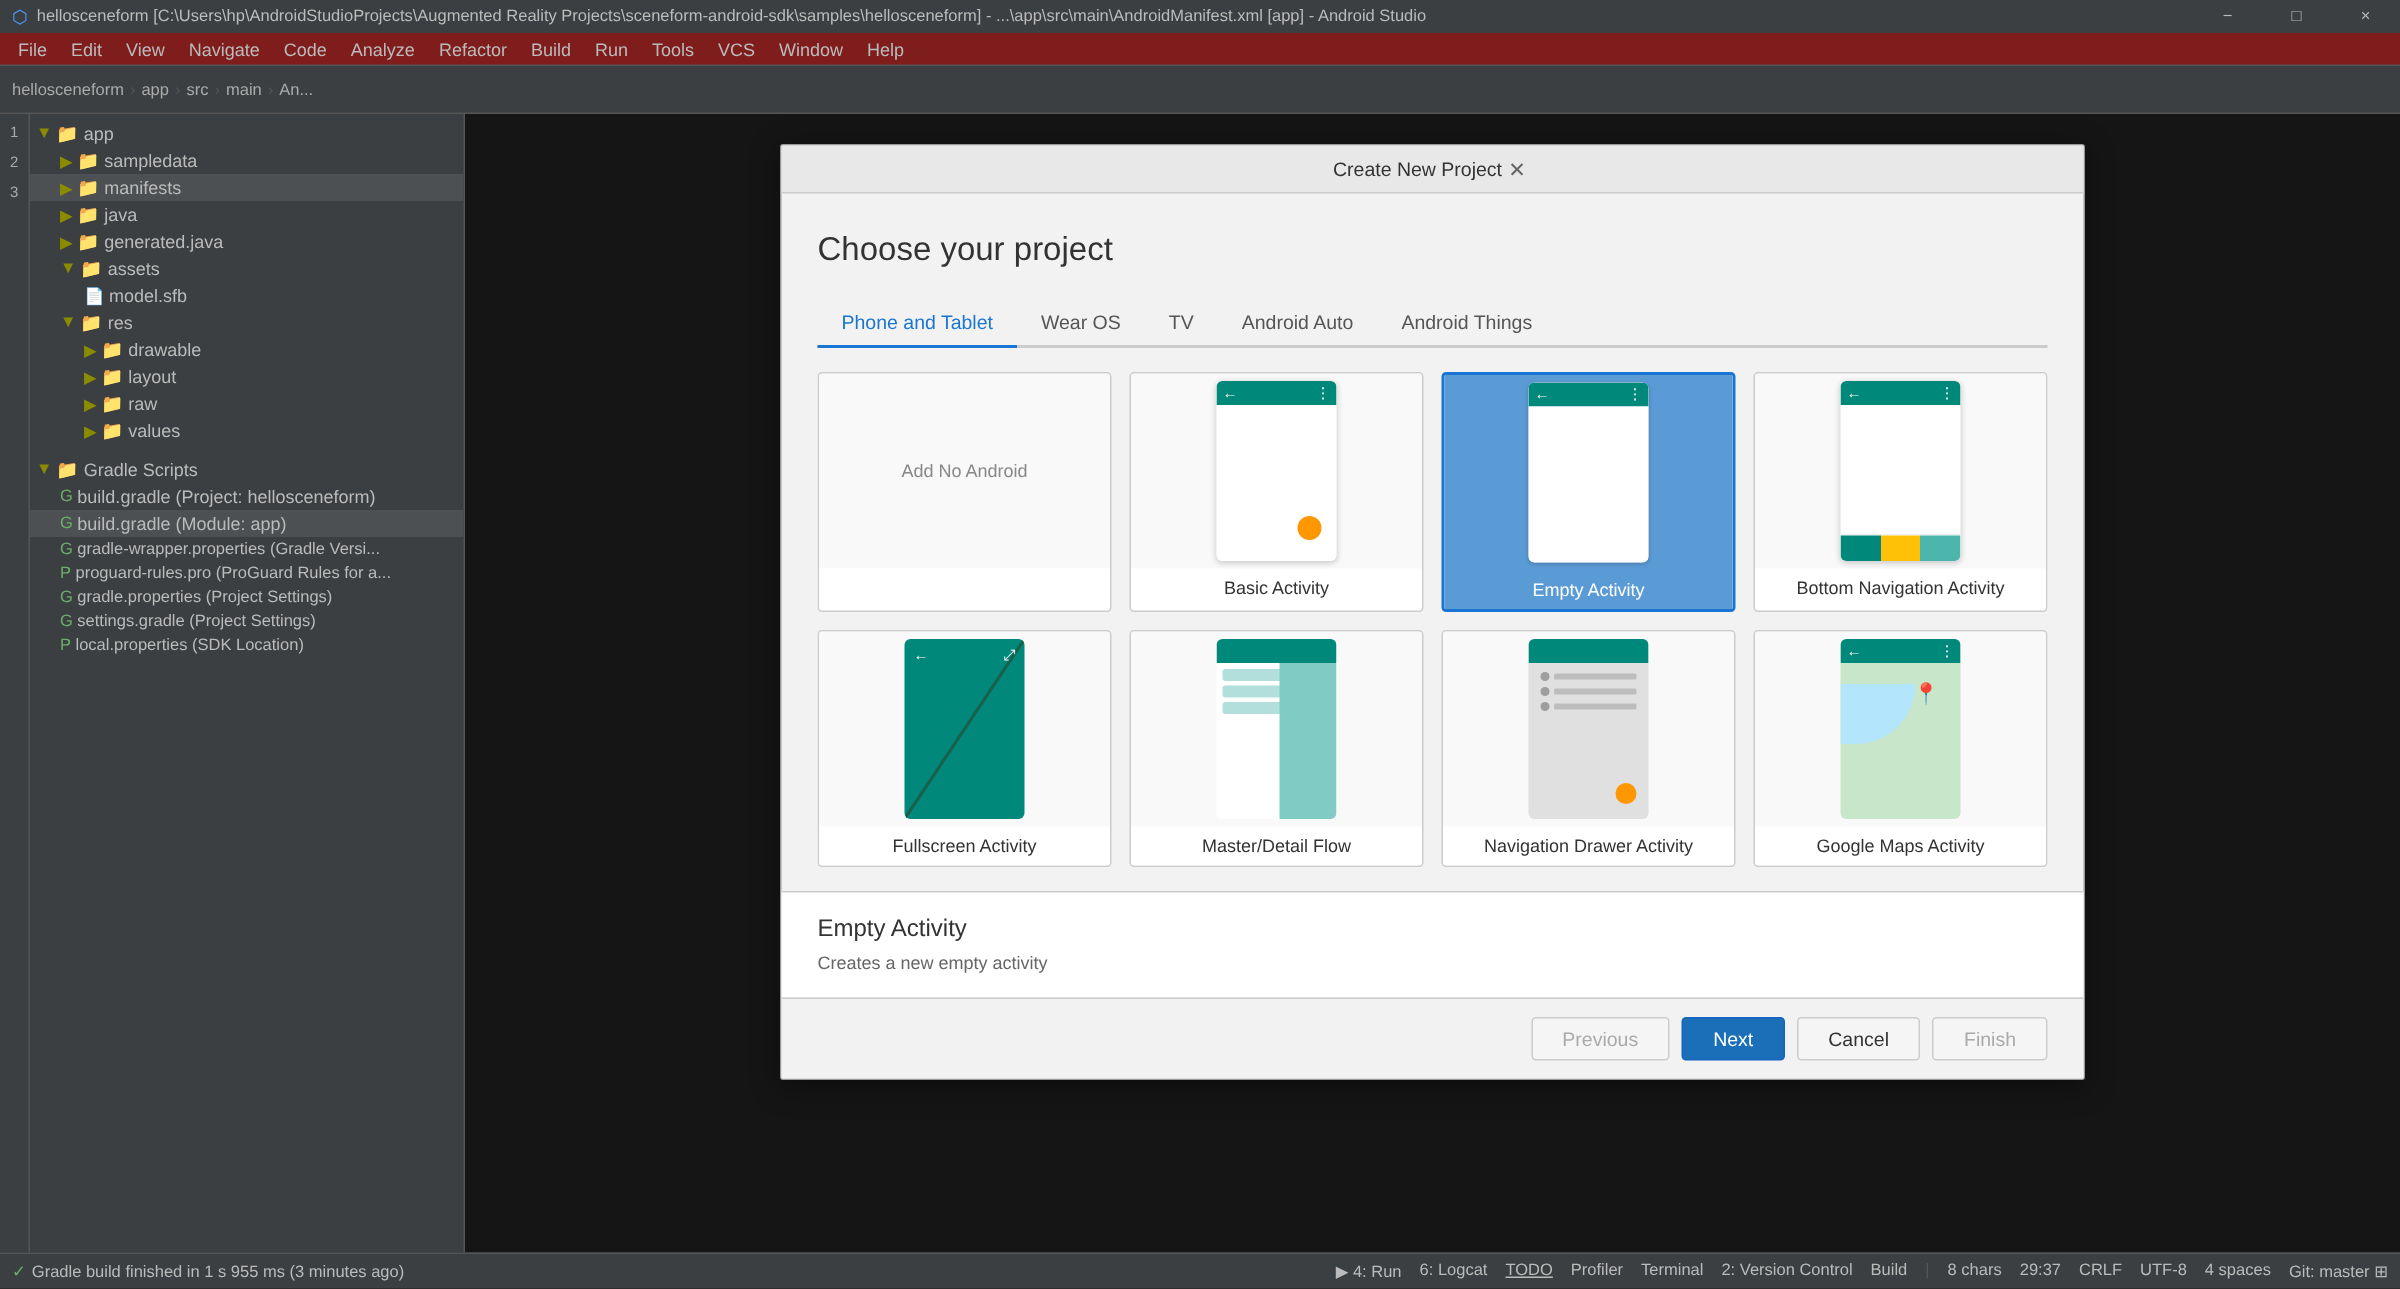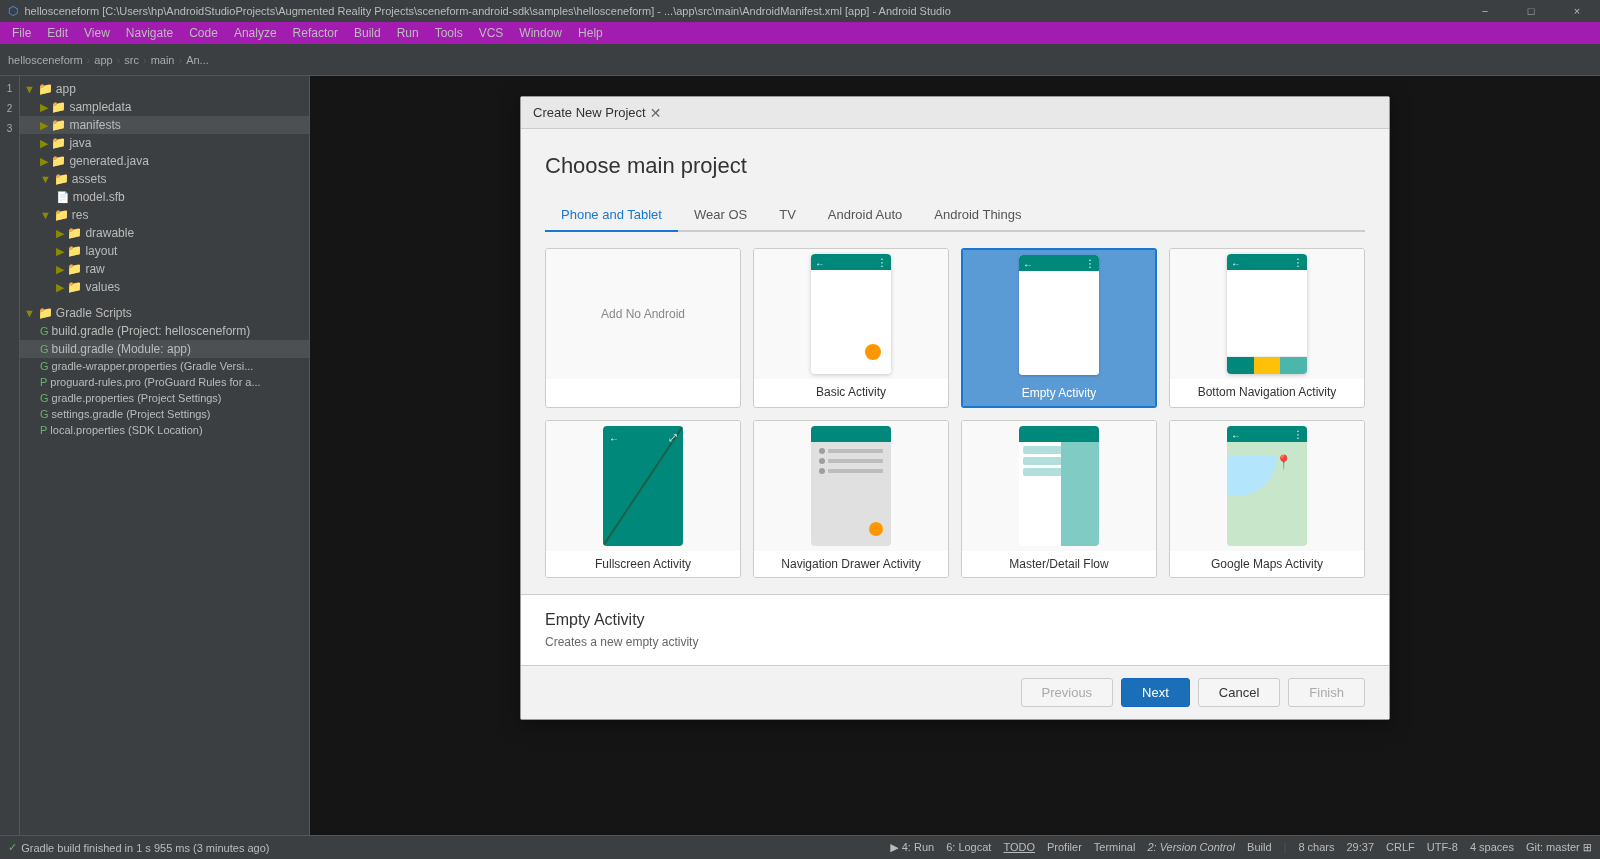--- a/index.html
+++ b/index.html
@@ -47,21 +47,21 @@
       font-size: 11px;
       color: #bbbbbb;
       cursor: pointer;
     }
 
     
     .menu-bar {
       position: absolute;
       top: 22px; left: 0; right: 0;
       height: 22px;
-      background: #a21caf;
+      background: #7f1d1d;
       display: flex;
       align-items: center;
       padding: 0 4px;
       font-size: 12px;
       color: #bbbbbb;
       border-bottom: 1px solid #555;
     }
     .menu-item {
       padding: 0 8px;
       height: 22px;
@@ -147,21 +147,21 @@
       flex-direction: column;
       border-radius: 2px;
     }
     .dialog-titlebar {
       height: 32px;
       background: #e8e8e8;
       display: flex;
       align-items: center;
       padding: 0 12px;
       border-bottom: 1px solid #ccc;
-      justify-content: flex-start;
+      justify-content: center;
     }
     .dialog-title-text {
       font-size: 13px;
       color: #333;
     }
     .dialog-close-btn {
       width: 20px;
       height: 20px;
       display: flex;
       align-items: center;
@@ -673,21 +673,21 @@
 
 <div class="dialog-overlay">
   <div class="dialog">
 
     <div class="dialog-titlebar">
       <span class="dialog-title-text">Create New Project</span>
       <div class="dialog-close-btn">✕</div>
     </div>
 
     <div class="dialog-content">
-      <div class="dialog-heading">Choose main project</div>
+      <div class="dialog-heading">Choose your project</div>
 
       <div class="tabs-bar">
         <div class="tab-item active">Phone and Tablet</div>
         <div class="tab-item">Wear OS</div>
         <div class="tab-item">TV</div>
         <div class="tab-item">Android Auto</div>
         <div class="tab-item">Android Things</div>
       </div>
 
       <div class="templates-grid">
@@ -747,20 +747,37 @@
           <div class="template-preview">
             <div class="mock-fullscreen">
               <svg width="80" height="120" style="position:absolute;top:0;left:0;">
                 <line x1="0" y1="120" x2="80" y2="0" stroke="#1a5f4a" stroke-width="2"></line>
               </svg>
               <span class="mock-fullscreen-back">←</span>
               <span class="mock-fullscreen-expand">⤢</span>
             </div>
           </div>
           <div class="template-label">Fullscreen Activity</div>
+        </div>
+
+        <div class="template-card">
+          <div class="template-preview">
+            <div class="mock-master">
+              <div class="mock-master-header"></div>
+              <div style="display:flex; height:104px;">
+                <div style="flex:1; padding:4px;">
+                  <div class="mock-master-line"></div>
+                  <div class="mock-master-line" style="width:70%;"></div>
+                  <div class="mock-master-line" style="width:60%;"></div>
+                </div>
+                <div class="mock-master-right"></div>
+              </div>
+            </div>
+          </div>
+          <div class="template-label">Master/Detail Flow</div>
         </div>
 
         <div class="template-card">
           <div class="template-preview">
             <div class="mock-nav-drawer">
               <div class="mock-nav-bar"></div>
               <div style="padding:4px;">
                 <div class="mock-nav-item">
                   <div class="mock-nav-dot"></div>
                   <div class="mock-nav-line"></div>
@@ -775,37 +792,20 @@
                 </div>
               </div>
               <div class="mock-nav-fab"></div>
             </div>
           </div>
           <div class="template-label">Navigation Drawer Activity</div>
         </div>
 
         <div class="template-card">
           <div class="template-preview">
-            <div class="mock-master">
-              <div class="mock-master-header"></div>
-              <div style="display:flex; height:104px;">
-                <div style="flex:1; padding:4px;">
-                  <div class="mock-master-line"></div>
-                  <div class="mock-master-line" style="width:70%;"></div>
-                  <div class="mock-master-line" style="width:60%;"></div>
-                </div>
-                <div class="mock-master-right"></div>
-              </div>
-            </div>
-          </div>
-          <div class="template-label">Master/Detail Flow</div>
-        </div>
-
-        <div class="template-card">
-          <div class="template-preview">
             <div class="mock-maps">
               <div class="mock-maps-bar">
                 <span style="color:#fff; font-size:10px;">←</span>
                 <span style="color:#fff; font-size:10px; margin-left:auto;">⋮</span>
               </div>
               <div class="mock-maps-water"></div>
               <div class="mock-maps-pin">📍</div>
             </div>
           </div>
           <div class="template-label">Google Maps Activity</div>
@@ -830,21 +830,21 @@
 
 <div class="status-bar">
   <span style="color:#6aaf6a; margin-right:4px;">✓</span>
   <span style="flex:1; font-size:11px;">Gradle build finished in 1 s 955 ms (3 minutes ago)</span>
   <div style="display:flex; gap:12px; font-size:11px;">
     <span style="cursor:pointer;text-align:center;">▶ 4: Run</span>
     <span style="cursor:pointer;">6: Logcat</span>
     <span style="cursor:pointer;text-decoration:underline;">TODO</span>
     <span style="cursor:pointer;">Profiler</span>
     <span style="cursor:pointer;">Terminal</span>
-    <span style="cursor:pointer;font-style:italic;">2: Version Control</span>
+    <span style="cursor:pointer;">2: Version Control</span>
     <span style="cursor:pointer;">Build</span>
     <span style="color:#555;">|</span>
     <span>8 chars</span>
     <span>29:37</span>
     <span>CRLF</span>
     <span>UTF-8</span>
     <span>4 spaces</span>
     <span>Git: master ⊞</span>
   </div>
 </div>

